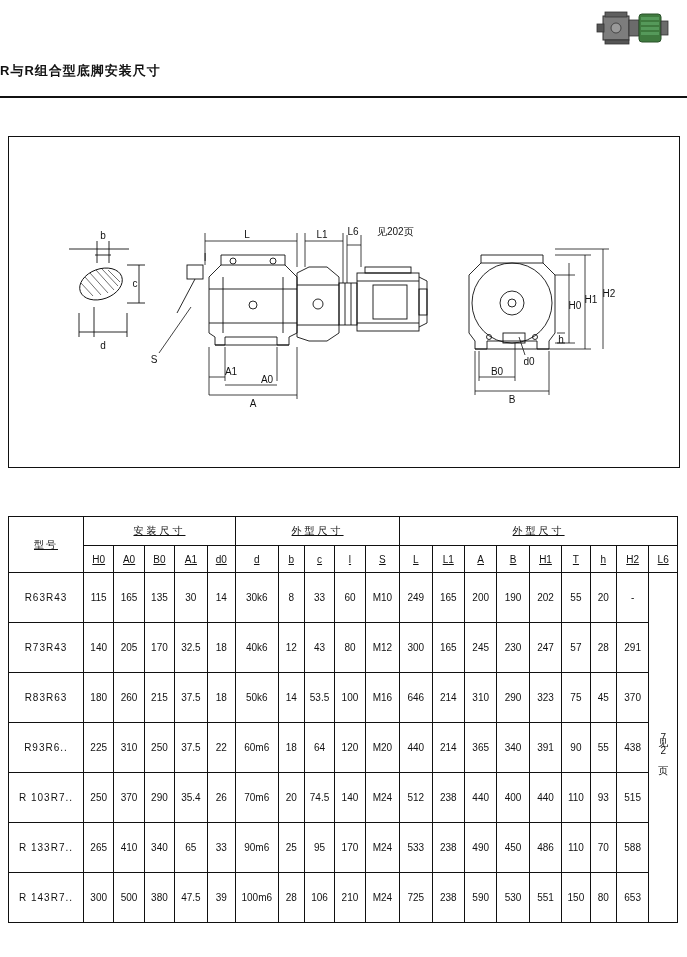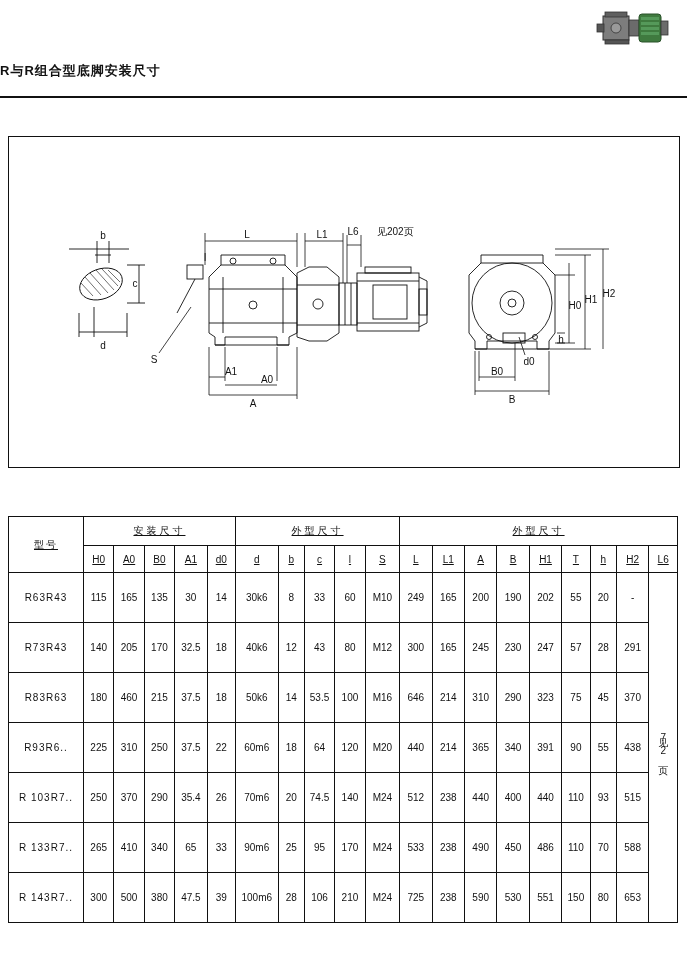--- a/index.html
+++ b/index.html
@@ -393,21 +393,21 @@
         <td>245</td>
         <td>230</td>
         <td>247</td>
         <td>57</td>
         <td>28</td>
         <td>291</td>
       </tr>
       <tr>
         <td class="model-cell">R83R63</td>
         <td>180</td>
-        <td>460</td>
+        <td>260</td>
         <td>215</td>
         <td>37.5</td>
         <td>18</td>
         <td>50k6</td>
         <td>14</td>
         <td>53.5</td>
         <td>100</td>
         <td>M16</td>
         <td>646</td>
         <td>214</td>

